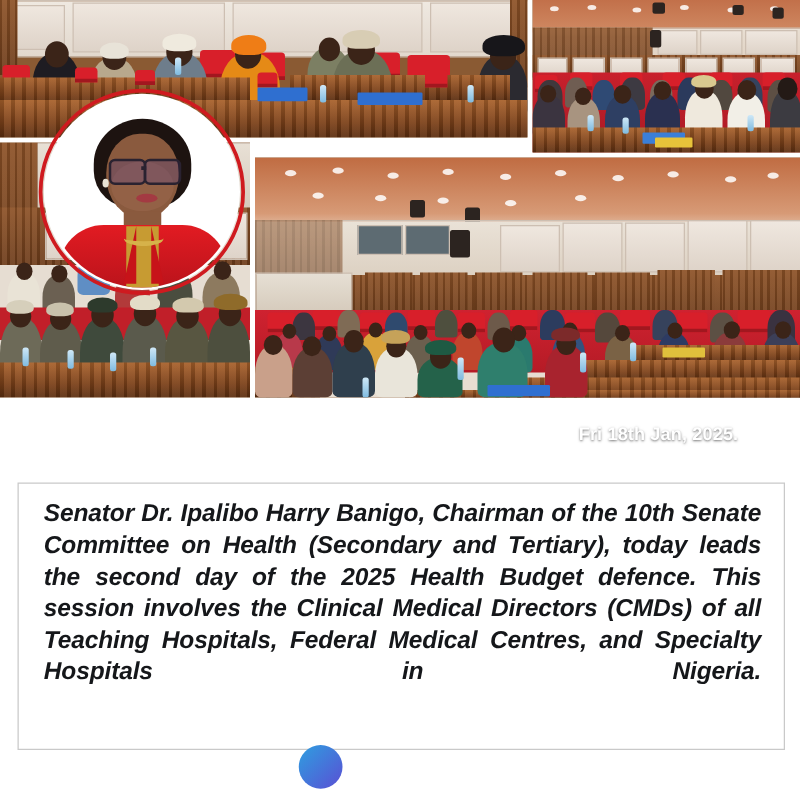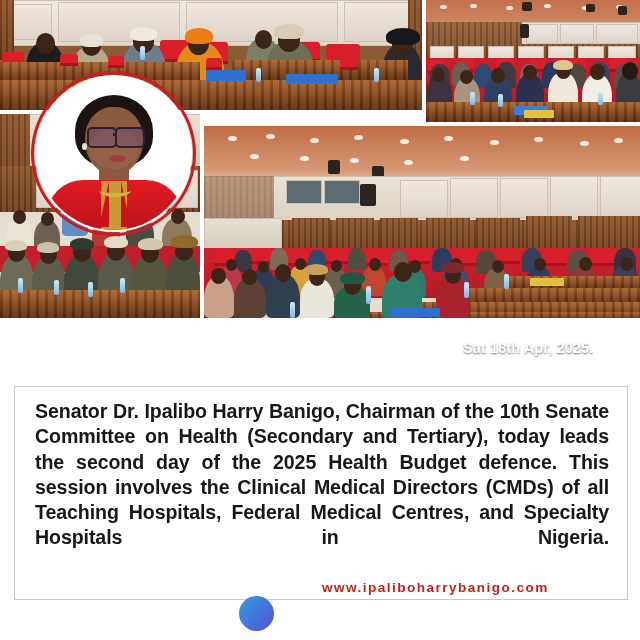--- a/index.html
+++ b/index.html
@@ -64,21 +64,21 @@
     border-radius:0 70px 70px 0;display:flex;align-items:center;}
   .banner-title{margin-left:22px;color:#ffffff;font-size:31px;font-weight:bold;font-style:italic;
     letter-spacing:.5px;font-family:"Liberation Sans",sans-serif;white-space:nowrap;}
   .date{position:absolute;left:463px;top:340px;color:#ffffff;font-size:14.5px;font-weight:bold;
     text-shadow:0 1px 2px rgba(0,0,0,.55);white-space:nowrap;letter-spacing:.1px;}
 
   
   .card{position:absolute;left:14px;top:386px;width:614px;height:214px;background:#ffffff;
     border:1px solid #c9c9c9;box-sizing:border-box;}
   .card-text{position:absolute;left:20px;top:12px;width:574px;color:#15171a;font-size:19.6px;
-    font-weight:bold;line-height:25.3px;text-align:justify;letter-spacing:-.1px;}
+    font-weight:bold;line-height:25.3px;text-align:justify;letter-spacing:-.1px;font-style:italic;}
   .card-text::after{content:"";display:inline-block;width:100%;}
   .url{position:absolute;left:322px;top:580px;color:#c0231e;font-size:13.6px;font-weight:bold;
     letter-spacing:1.45px;white-space:nowrap;}
   .bubble{position:absolute;left:239px;top:596px;width:35px;height:35px;border-radius:50%;
     background:linear-gradient(135deg,#2e9fe0,#5a4fd4);}
 </style>
 </head>
 <body>
 
 <div id="poster">
@@ -389,21 +389,20 @@
       <div class="pt-neck"></div>
       <div class="pt-jacket"></div>
       <div class="pt-inner"></div>
       <div class="pt-lapelL"></div>
       <div class="pt-lapelR"></div>
       <div class="pt-necklace"></div>
     </div>
     <div class="portrait-ring"></div>
   </div>
 
-  <div class="date">Sat 18th Apr, 2025.</div>
+  <div class="date">Fri 18th Jan, 2025.</div>
 
   <div class="card">
     <div class="card-text">Senator Dr. Ipalibo Harry Banigo, Chairman of the 10th Senate Committee on Health (Secondary and Tertiary), today leads the second day of the 2025 Health Budget defence. This session involves the Clinical Medical Directors (CMDs) of all Teaching Hospitals, Federal Medical Centres, and Specialty Hospitals in Nigeria.</div>
   </div>
-  <div class="url">www.ipaliboharrybanigo.com</div>
   <div class="bubble"></div>
 
 </div>
 
 </body></html>

